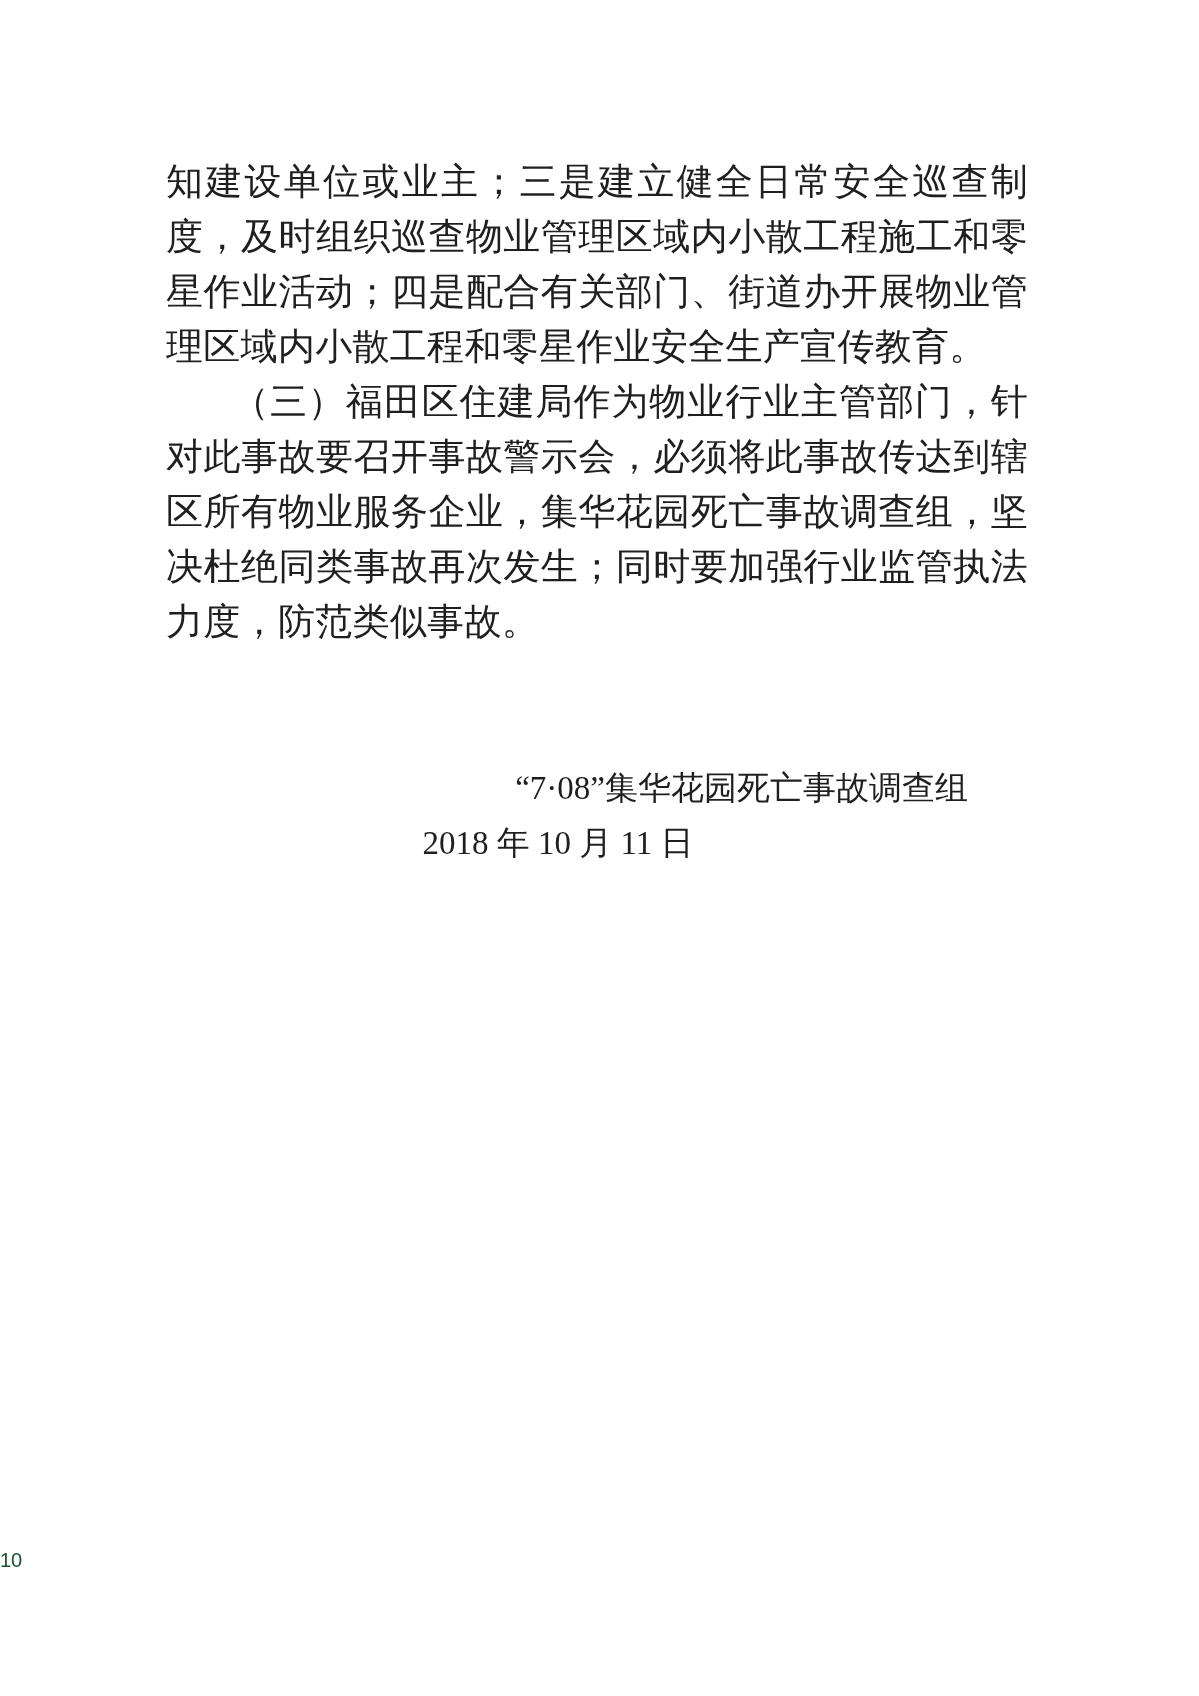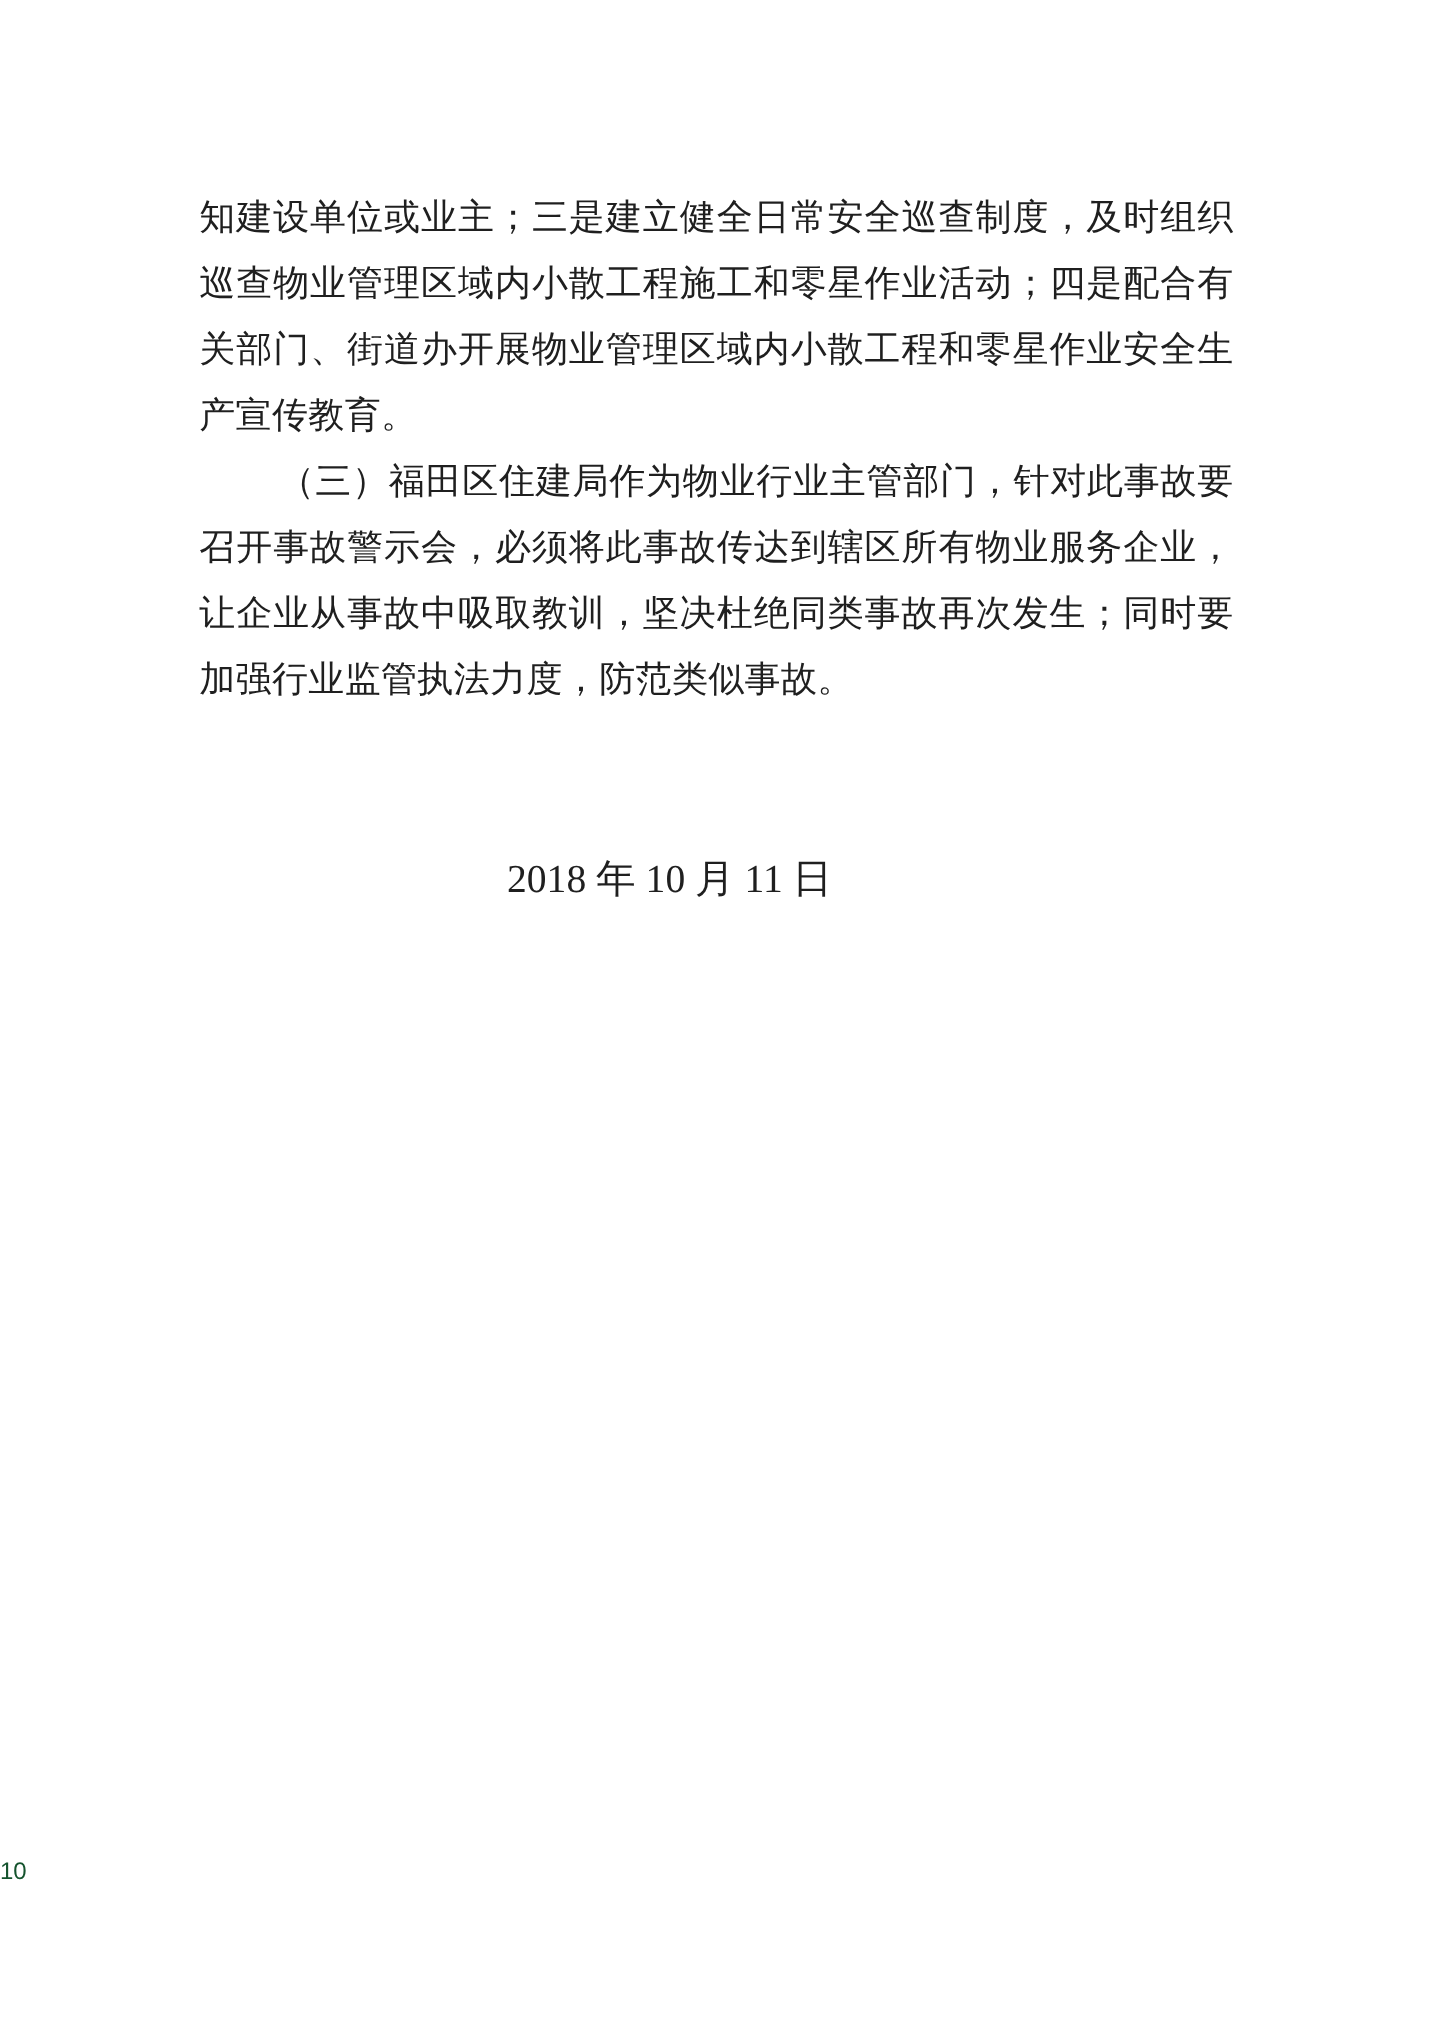--- a/index.html
+++ b/index.html
@@ -17,21 +17,21 @@
     overflow: hidden;
   }
   .content {
     position: absolute;
     left: 166px;
     top: 154px;
     width: 862px;
   }
   .para {
     margin: 0;
-    font-size: 30px;
+    font-size: 37px;
     line-height: 55px;
     text-align: justify;
     letter-spacing: 0.3px;
   }
   .para.indent {
     text-indent: 66px;
   }
   .sig-block {
     margin-top: 112px;
   }
@@ -59,19 +59,20 @@
     font-family: "Liberation Sans", "DejaVu Sans", sans-serif;
     color: #14532d;
   }
 </style>
 </head>
 <body>
 
 <div class="page">
   <div class="content">
     <p class="para">知建设单位或业主；三是建立健全日常安全巡查制度，及时组织巡查物业管理区域内小散工程施工和零星作业活动；四是配合有关部门、街道办开展物业管理区域内小散工程和零星作业安全生产宣传教育。</p>
-    <p class="para indent">（三）福田区住建局作为物业行业主管部门，针对此事故要召开事故警示会，必须将此事故传达到辖区所有物业服务企业，让企业从事故中吸取教训，坚决杜绝同类事故再次发生；同时要加强行业监管执法力度，防范类似事故。</p>
+    <p class="para indent">（三）福田区住建局作为物业行业主管部门，针对此事故要召开事故警示会，必须将此事故传达到辖区所有物业服务企业，集华花园死亡事故调查组，坚决杜绝同类事故再次发生；同时要加强行业监管执法力度，防范类似事故。</p>
     <div class="sig-block">
+      <div class="sig-line">“7·08”集华花园死亡事故调查组</div>
       <div class="date-line">2018 年 10 月 11 日</div>
     </div>
   </div>
   <div class="footer">10</div>
 </div>
 
 </body></html>

